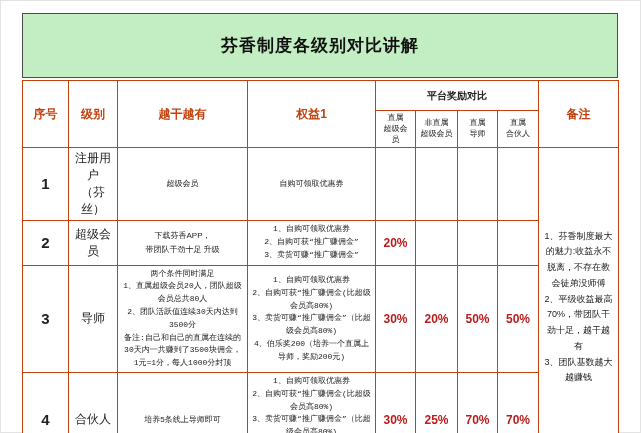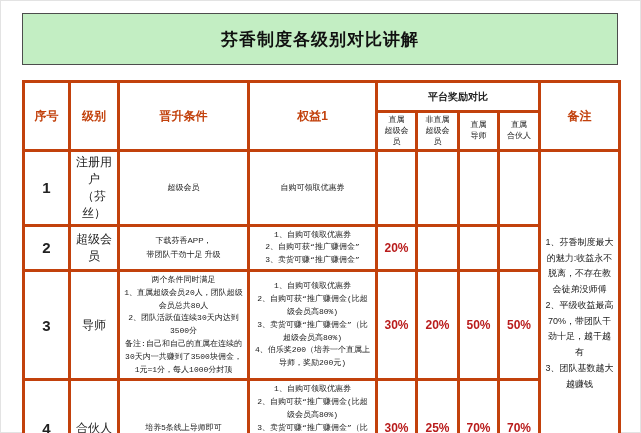--- a/index.html
+++ b/index.html
@@ -11,38 +11,38 @@
     position:relative;
     overflow:hidden;
   }
   .frame{
     position:absolute;inset:0;
     border:1px solid #e3e3e3;
     box-sizing:border-box;
   }
   
   .banner{
-    position:absolute;left:22px;top:13px;width:596px;height:52px;
+    position:absolute;left:22px;top:13px;width:596px;height:65px;
     box-sizing:border-box;
     background:#c3eec3;
     border:1.5px solid #4d4d4d;
     display:flex;align-items:center;justify-content:center;
   }
   .banner .title{
     font-size:17px;font-weight:bold;color:#111;letter-spacing:1px;
   }
   
   table.main{
     position:absolute;left:22px;top:80px;
     width:596px;
     table-layout:fixed;
     border-collapse:collapse;
   }
   table.main td{
-    border:3px solid #c2410c;
+    border:1px solid #c2410c;
     box-sizing:border-box;
     text-align:center;
     vertical-align:middle;
     padding:2px 4px;
     overflow:hidden;
     white-space:pre-line;
     background:#ffffff;
   }
   td.hdr{font-size:12px;font-weight:bold;color:#c2410c;}
   td.hdr-platform{font-size:10px;font-weight:bold;background:#dcf3dc;}
@@ -76,21 +76,21 @@
     <col style="width:40px">
       <col style="width:42px">
       <col style="width:40px">
       <col style="width:41px">
     <col style="width:80px">
   </colgroup>
   <tbody>
       <tr style="height:30px">
     <td class="hdr" rowspan="2">序号</td>
     <td class="hdr" rowspan="2">级别</td>
-    <td class="hdr" rowspan="2">晋升条件</td>
+    <td class="hdr" rowspan="2">越干越有</td>
     <td class="hdr" rowspan="2">权益1</td>
     <td class="hdr-platform" colspan="4">平台奖励对比</td>
     <td class="hdr" rowspan="2">备注</td>
   </tr>
   <tr style="height:33px">
     <td class="subhdr">直属
 超级会员</td>
     <td class="subhdr">非直属
 超级会员</td>
     <td class="subhdr">直属

